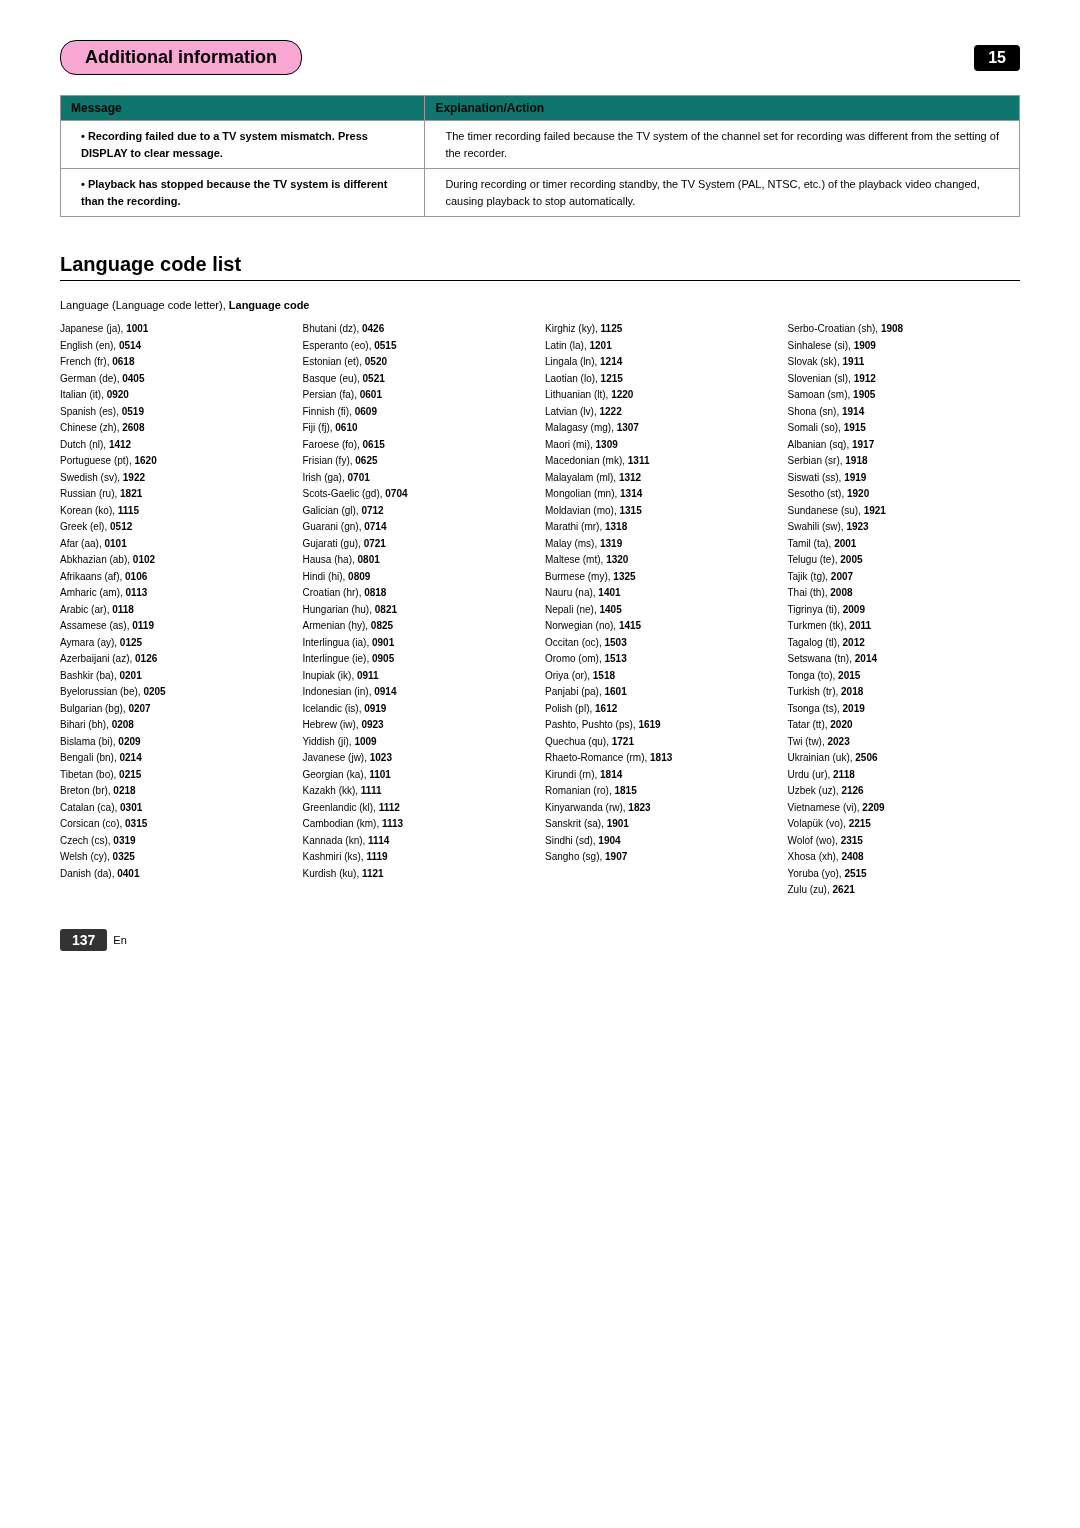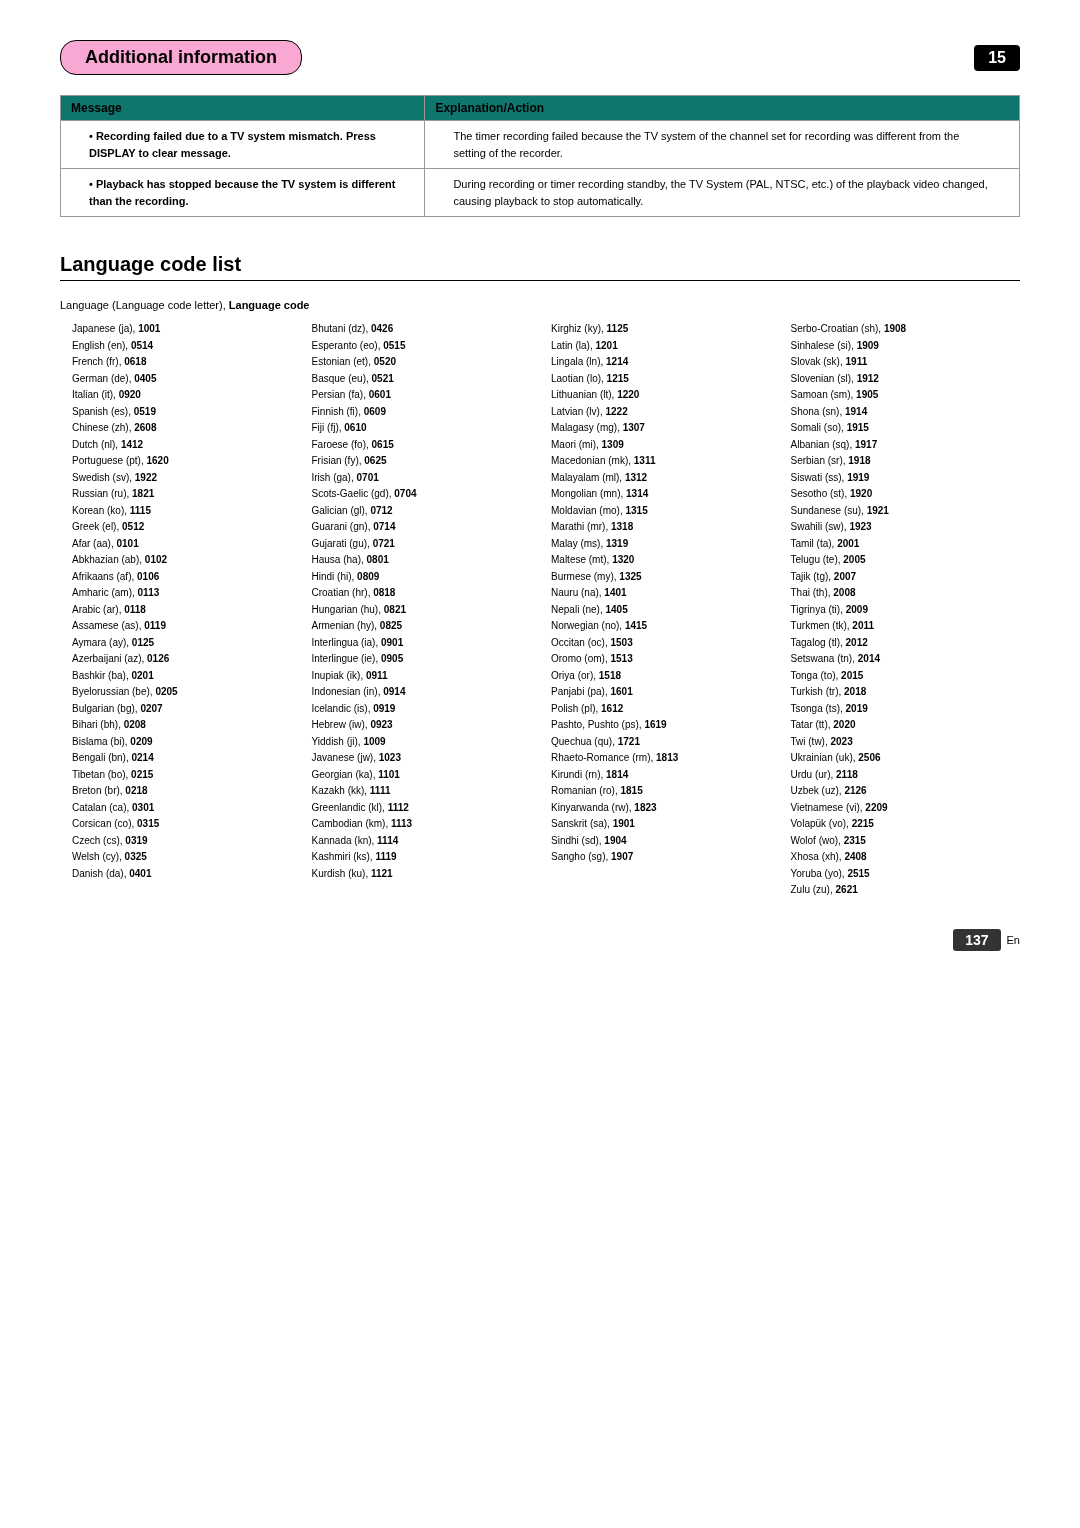--- a/index.html
+++ b/index.html
@@ -49,21 +49,21 @@
     .messages-table th {
       background: #0f766e;
       text-align: left;
       padding: 5px 10px;
       font-size: 12px;
       font-weight: bold;
       border: 1px solid #999;
     }
 
     .messages-table td {
-      padding: 7px 28px;
+      padding: 7px 20px;
       vertical-align: top;
       border: 1px solid #999;
       font-size: 11px;
       line-height: 1.5;
     }
 
     .messages-table td.msg-col {
       width: 38%;
       font-weight: bold;
     }
@@ -81,36 +81,34 @@
       margin-bottom: 10px;
     }
 
     .lang-intro strong {
       font-weight: bold;
     }
 
     .lang-columns {
       display: flex;
       gap: 10px;
-      margin-left: 12px;
     }
 
     .lang-col {
       flex: 1;
       font-size: 10px;
       line-height: 1.65;
     }
 
     .lang-col p {
       margin: 0;
     }
 
     .page-footer {
       display: flex;
-      justify-content: flex-end;
       align-items: center;
       margin-top: 30px;
       gap: 6px;
     }
 
     .footer-page-box {
       background: #333;
       color: #fff;
       font-size: 14px;
       font-weight: bold;

